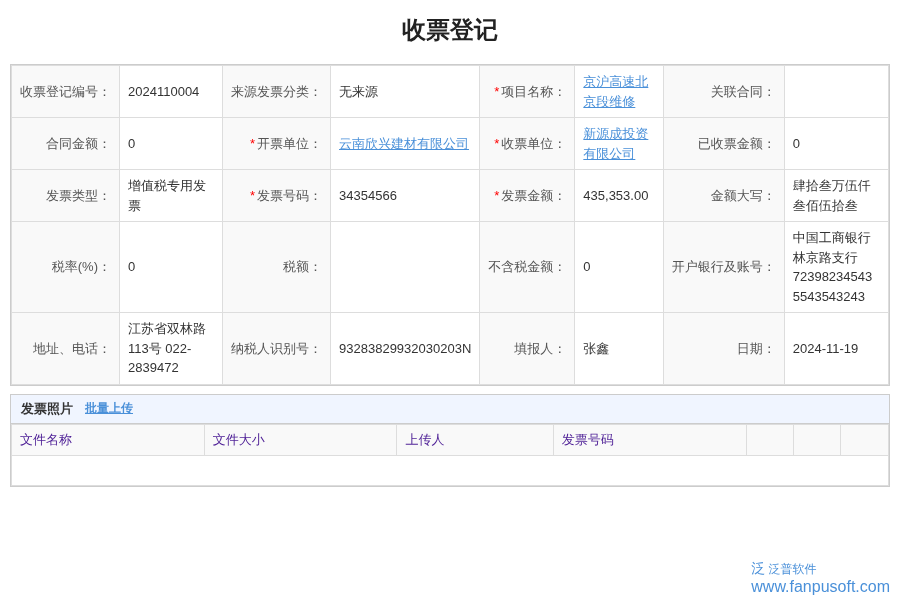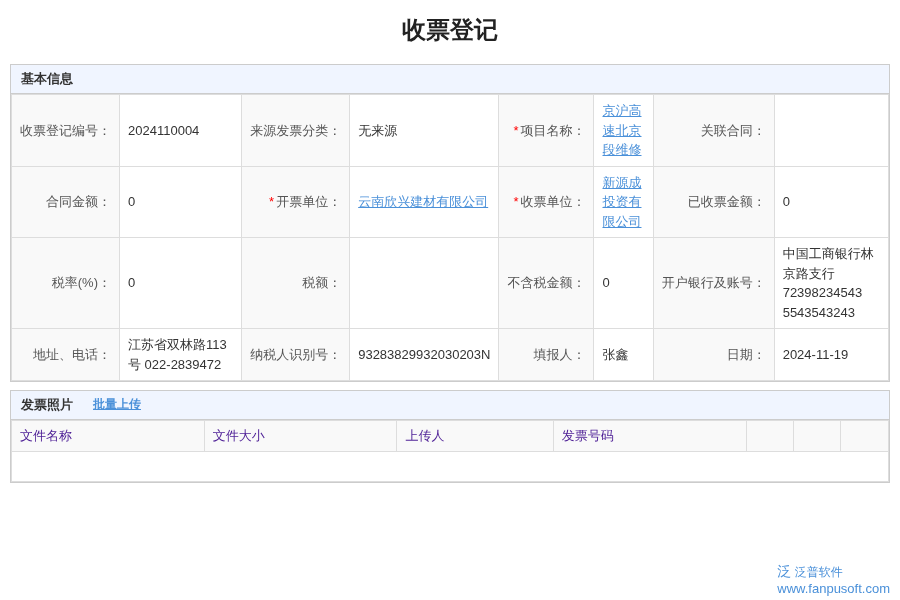--- a/index.html
+++ b/index.html
@@ -69,21 +69,21 @@
       text-align: left;
     }
     .file-table th {
       background: #f9f9f9;
       font-weight: normal;
       color: #4c1d95;
     }
     .section-header-row {
       display: flex;
       align-items: flex-start;
-      gap: 20px;
+      gap: 12px;
     }
     .batch-upload {
       color: #4a90d9;
       text-decoration: underline;
       cursor: pointer;
       font-size: 12px;
     }
     .watermark {
       position: fixed;
       bottom: 4px;
@@ -92,21 +92,20 @@
       color: #888;
     }
     .watermark span { color: #4a90d9; }
   </style>
 </head>
 <body>
 
 <div class="page-title">收票登记</div>
 
 <div class="section">
-  <div class="section-header">基本信息</div>
   <table class="info-table">
 
     <tbody>
         <tr>
       <td class="label">收票登记编号：</td>
       <td class="value">2024110004</td>
       <td class="label">来源发票分类：</td>
       <td class="value">无来源</td>
       <td class="label">
         <span class="required">*</span><span>项目名称：</span>
@@ -130,20 +129,34 @@
       <td class="label">
         <span class="required">*</span><span>收票单位：</span>
       </td>
       <td class="value">
         <span class="link">新源成投资有限公司</span>
       </td>
       <td class="label">已收票金额：</td>
       <td class="value">0</td>
     </tr>
 
+    <tr>
+      <td class="label">发票类型：</td>
+      <td class="value">增值税专用发票</td>
+      <td class="label">
+        <span class="required">*</span><span>发票号码：</span>
+      </td>
+      <td class="value">34354566</td>
+      <td class="label">
+        <span class="required">*</span><span>发票金额：</span>
+      </td>
+      <td class="value">435,353.00</td>
+      <td class="label">金额大写：</td>
+      <td class="value">肆拾叁万伍仟叁佰伍拾叁</td>
+    </tr>
 
     <tr>
       <td class="label">税率(%)：</td>
       <td class="value">0</td>
       <td class="label">税额：</td>
       <td class="value"></td>
       <td class="label">不含税金额：</td>
       <td class="value">0</td>
       <td class="label">开户银行及账号：</td>
       <td class="value" style="white-space:pre-line;">中国工商银行林京路支行
@@ -189,14 +202,14 @@
       <tr>
         <td colspan="7" style="height:30px;"></td>
       </tr>
     </tbody>
   </table>
 </div>
 
 <div class="watermark">
   <span style="color:#4a90d9; font-size:14px;">泛</span>
   <span>泛普软件</span><br>
-  <span style="font-size:13px;">www.fanpusoft.com</span>
+  <span style="font-size:16px;">www.fanpusoft.com</span>
 </div>
 
 </body></html>

